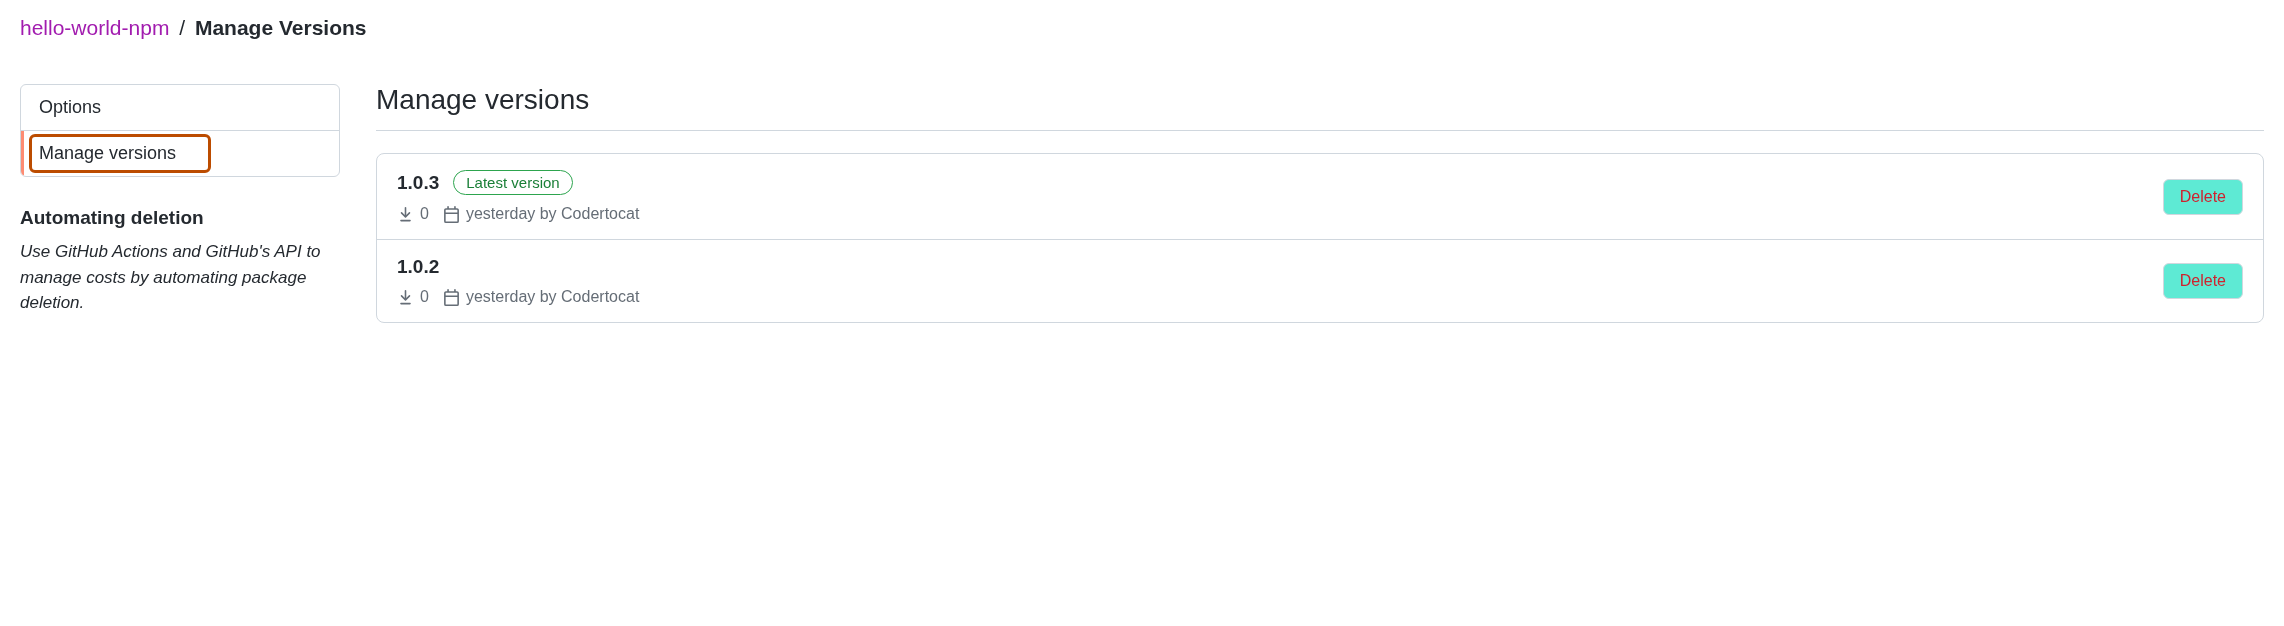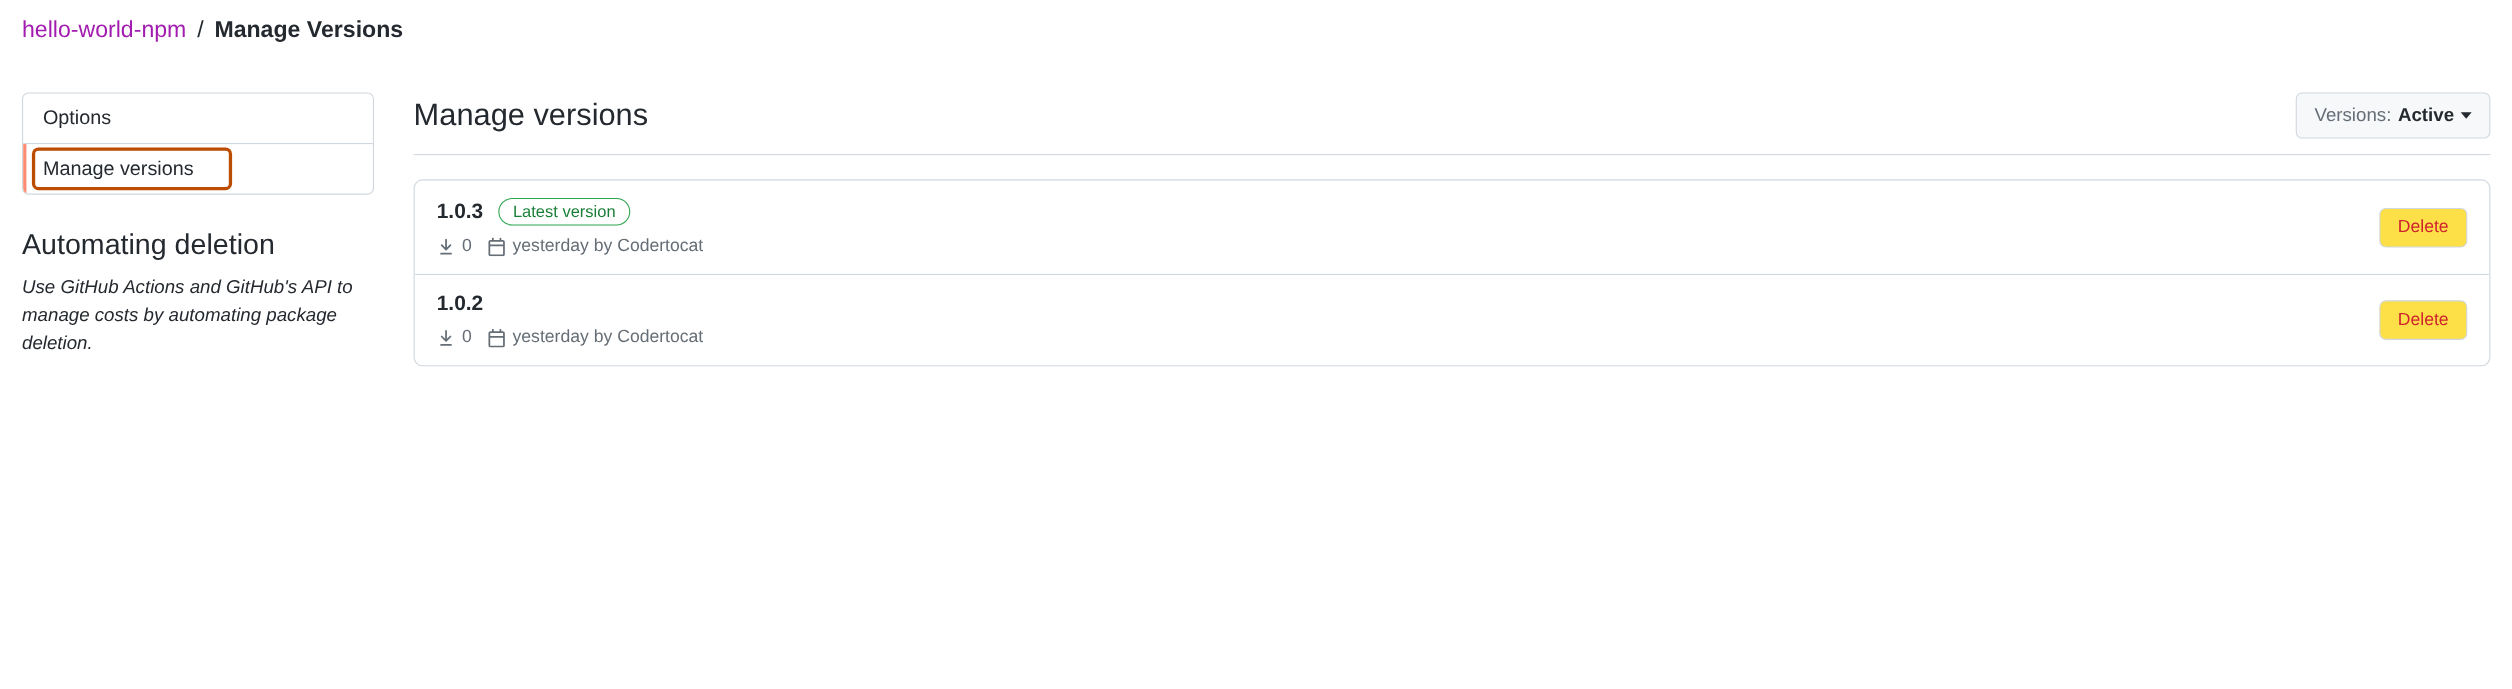--- a/index.html
+++ b/index.html
@@ -54,21 +54,21 @@
     }
     .selected-highlight {
       position: absolute;
       top: 3px; left: 8px; right: 128px; bottom: 3px;
       border: 3px solid #bc4c00;
       border-radius: 6px;
       pointer-events: none;
     }
 
     .side-section { margin-top: 30px; }
-    .side-section h3 { font-size: 26px; font-weight: 400; margin-bottom: 10px; }
+    .side-section h3 { font-size: 19px; font-weight: 700; margin-bottom: 10px; }
     .side-section p { font-size: 17px; line-height: 1.5; color: #24292f; margin-bottom: 14px; font-style: italic; }
     .side-section .learn-link { font-size: 17px; display: inline-block; }
 
     .main { flex: 1; min-width: 0; }
 
     .main-header {
       display: flex;
       align-items: center;
       justify-content: space-between;
       padding-bottom: 14px;
@@ -128,21 +128,21 @@
       gap: 14px;
       font-size: 16px;
       color: #656d76;
     }
     .meta-item { display: inline-flex; align-items: center; gap: 6px; }
     .meta-item svg { fill: #656d76; }
 
     .delete-btn {
       padding: 8px 16px;
       font-size: 16px;
-      background: #fde047;
+      background: #5eead4;
       border: 1px solid #d0d7de;
       border-radius: 6px;
       color: #cf222e;
       cursor: pointer;
       font-weight: 500;
     }
 
     .caret-down {
       width: 0; height: 0;
       border-left: 5px solid transparent;
@@ -175,25 +175,20 @@
 
     <section class="side-section">
       <h3>Automating deletion</h3>
       <p>Use GitHub Actions and GitHub's API to manage costs by automating package deletion.</p>
     </section>
   </aside>
 
   <main class="main">
     <div class="main-header">
       <h1>Manage versions</h1>
-      <button class="dropdown-btn">
-        <span class="label">Versions:</span>
-        <span class="value">Active</span>
-        <span class="caret-down"></span>
-      </button>
     </div>
 
     <div class="version-list">
 
       <div class="version-row">
         <div class="version-info">
           <div class="top-line">
             <span class="version-name">1.0.3</span>
             <span class="badge-latest">Latest version</span>
           </div>

